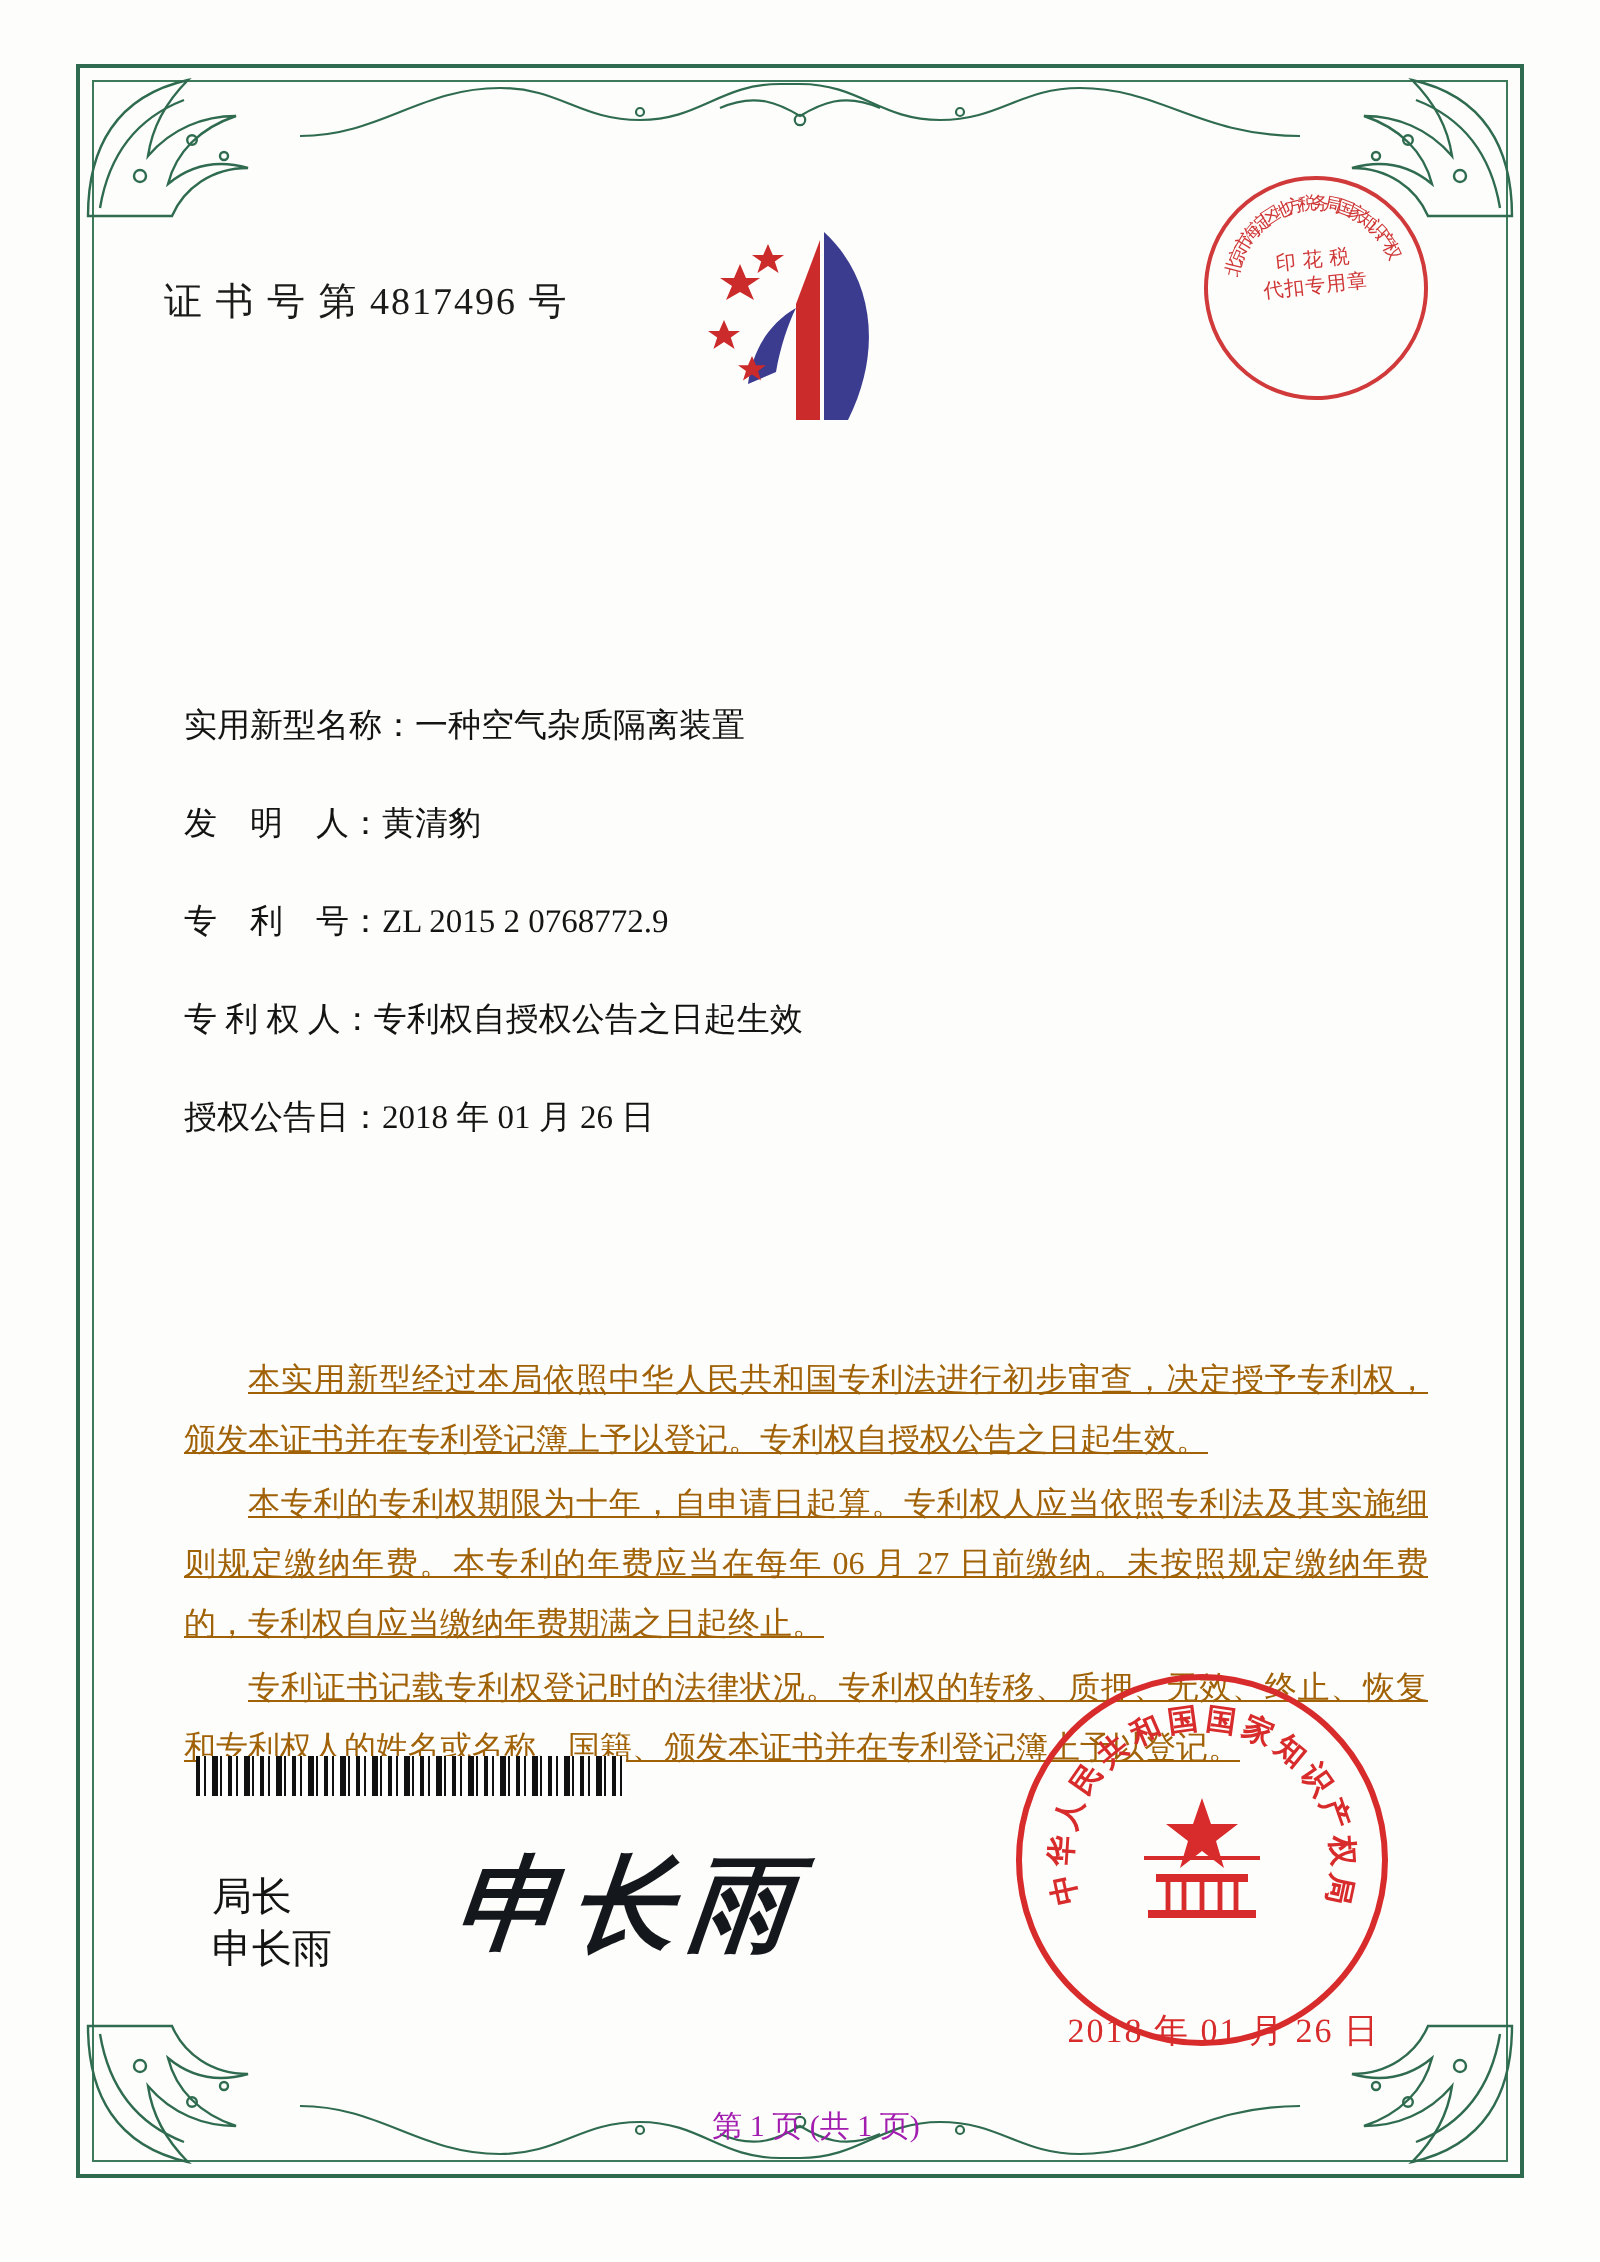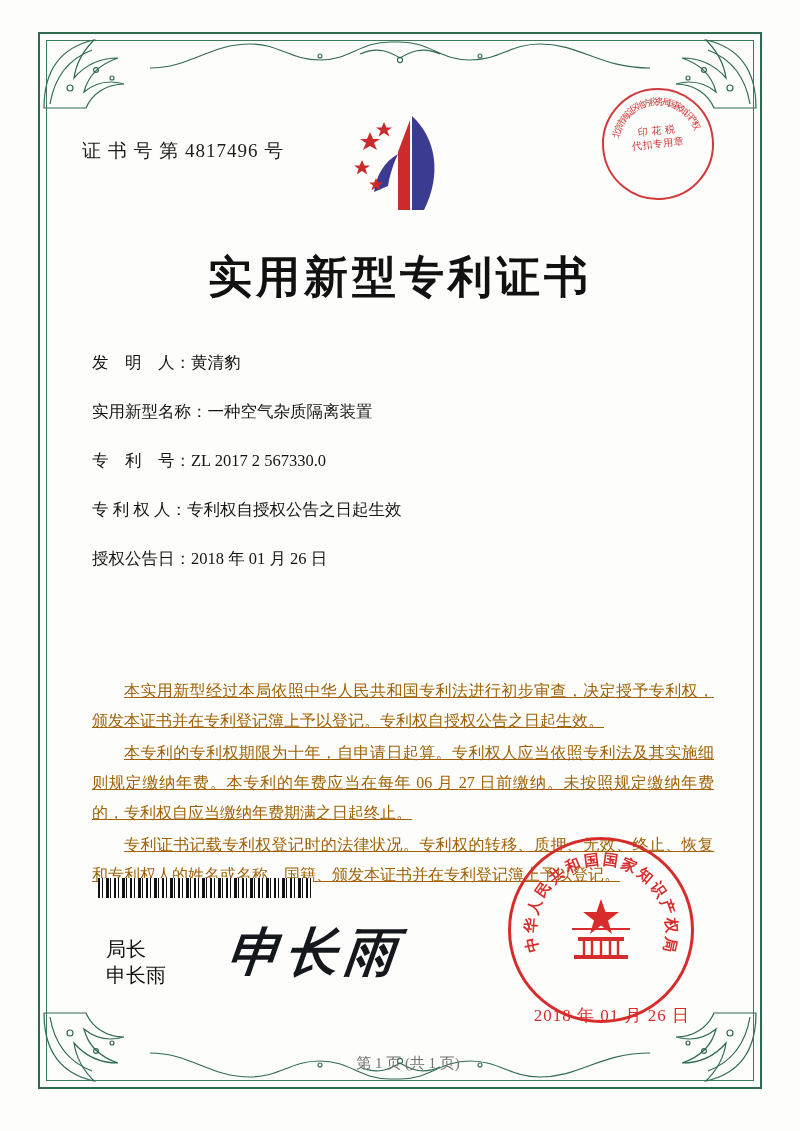--- a/index.html
+++ b/index.html
@@ -202,21 +202,21 @@
     color:#d82b2b;
     letter-spacing:1px;
   }
 
   
   .footer{
     position:absolute;
     left:16px;right:0;bottom:58px;
     text-align:center;
     font-size:15px;
-    color:#737373;
+    color:#a21caf;
   }
 </style>
 </head>
 <body>
 
 <div class="page">
 
   <div class="border-outer"></div>
   <div class="border-inner"></div>
 
@@ -313,31 +313,30 @@
           <span style="font-size: 9px; transform: translate(36.8225px, -20.2015px) rotate(421.25deg) translate(-50%, -50%);">产</span>
           <span style="font-size: 9px; transform: translate(39.4671px, -14.3648px) rotate(430deg) translate(-50%, -50%);">权</span>
         </div>
       <div class="center-text">
         <div>印 花 税</div>
         <div>代扣专用章</div>
       </div>
     </div>
   </div>
 
-  <div class="title">实用新型专利证书</div>
 
   <div class="fields">
     <div class="field">
+      <span class="lbl">实用新型名称：</span><span class="val">一种空气杂质隔离装置</span>
+    </div>
+    <div class="field">
       <span class="lbl">发　明　人：</span><span class="val">黄清豹</span>
     </div>
     <div class="field">
-      <span class="lbl">实用新型名称：</span><span class="val">一种空气杂质隔离装置</span>
-    </div>
-    <div class="field">
-      <span class="lbl">专　利　号：</span><span class="val">ZL 2017 2 567330.0</span>
+      <span class="lbl">专　利　号：</span><span class="val">ZL 2015 2 0768772.9</span>
     </div>
     <div class="field">
       <span class="lbl">专 利 权 人：</span><span class="val">专利权自授权公告之日起生效</span>
     </div>
     <div class="field">
       <span class="lbl">授权公告日：</span><span class="val">2018 年 01 月 26 日</span>
     </div>
   </div>
 
   <div class="body-text">

